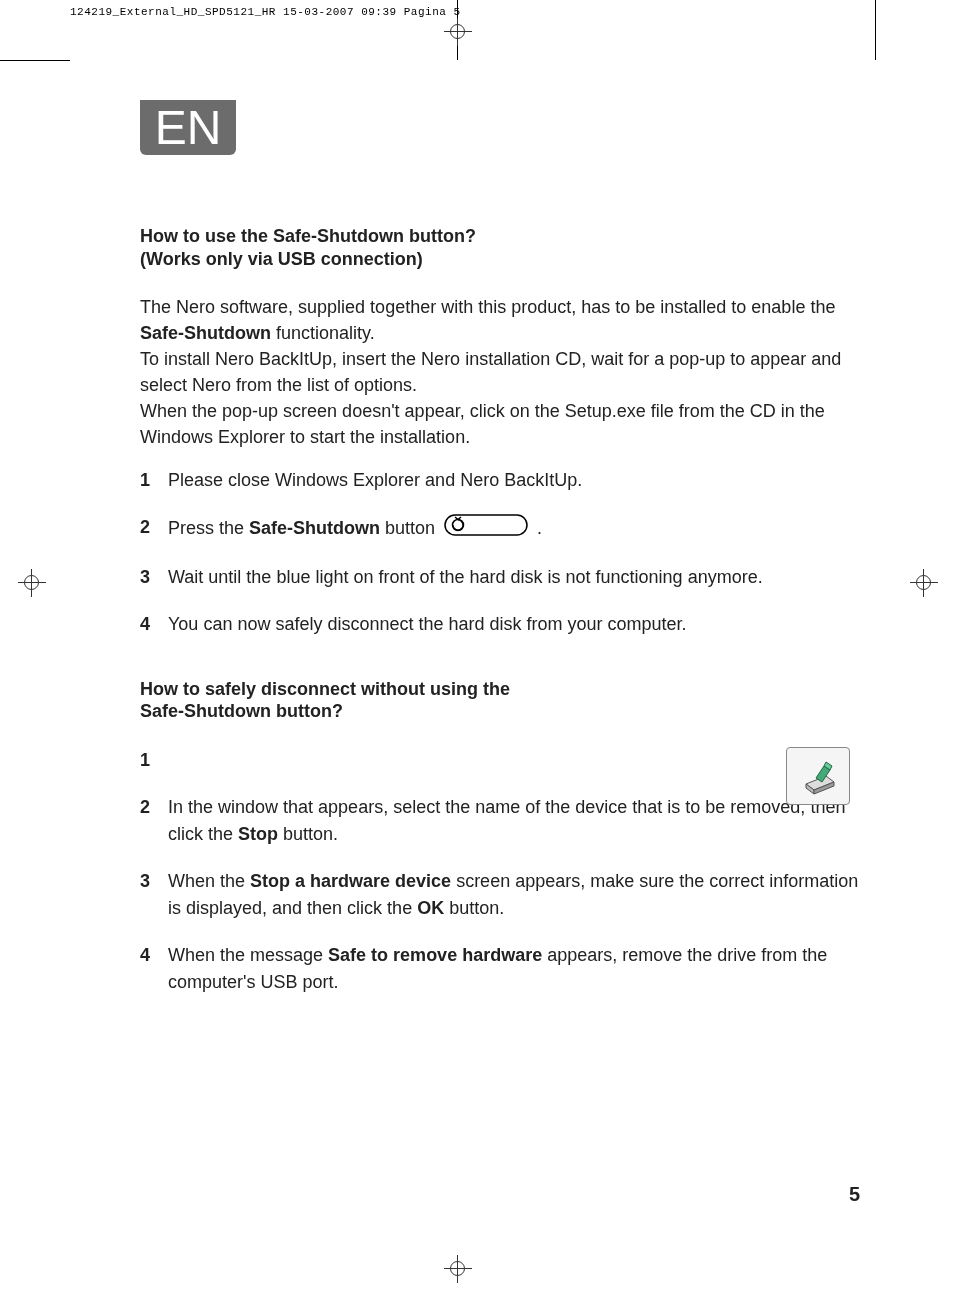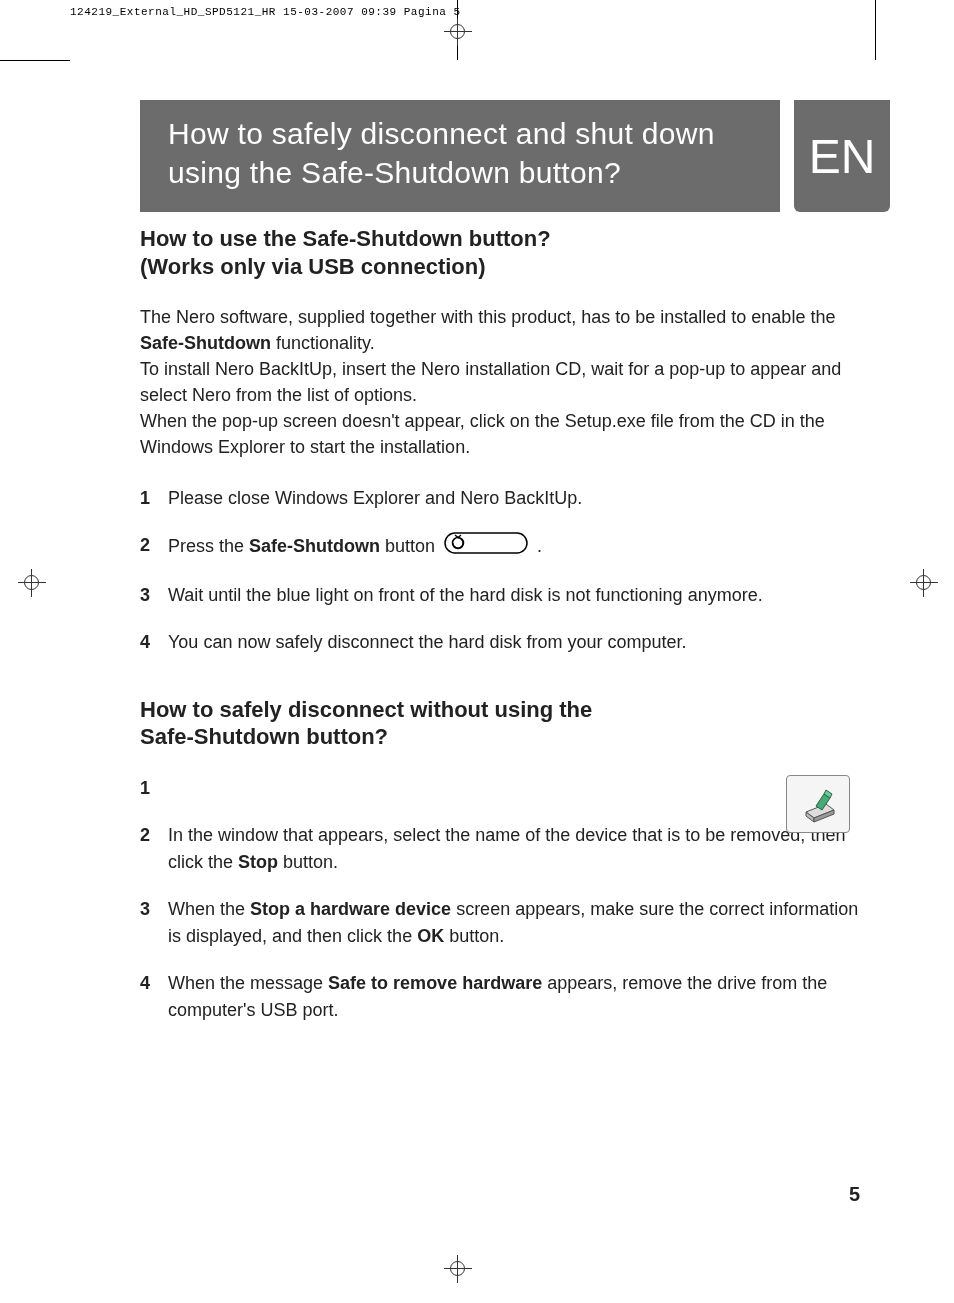--- a/index.html
+++ b/index.html
@@ -19,23 +19,23 @@
   .reg-left { top: 569px; left: 18px; }
   .reg-right { top: 569px; left: 910px; }
   .reg-bottom { top: 1255px; left: 444px; }
 
   .title-row { position: absolute; top: 40px; left: 70px; display: flex; gap: 14px; align-items: stretch; }
   .title-block { background: #6c6c6c; color: #fff; padding: 14px 20px 20px 28px; width: 640px; }
   .title-block .line { font-size: 30px; font-weight: 300; line-height: 1.3; letter-spacing: 0.3px; }
   .lang-badge { background: #6c6c6c; color: #fff; width: 96px; display: flex; align-items: center; justify-content: center; font-size: 48px; font-weight: 300; border-radius: 0 0 6px 6px; }
 
   .content { position: absolute; top: 165px; left: 70px; width: 720px; }
-  .h2 { font-size: 22px; font-weight: 700; line-height: 1.25; margin-bottom: 24px; margin-top: 0; }
+  .h2 { font-size: 18px; font-weight: 700; line-height: 1.25; margin-bottom: 24px; margin-top: 0; }
   .h2.second { margin-top: 40px; }
-  .para { font-size: 18px; line-height: 1.45; margin-bottom: 24px; }
+  .para { font-size: 18px; line-height: 1.45; margin-bottom: 16px; }
   .ol { list-style: none; padding: 0; margin: 0 0 12px 0; }
   .ol li { display: flex; gap: 14px; font-size: 18px; line-height: 1.5; margin-bottom: 20px; align-items: flex-start; }
   .ol li .num { font-weight: 700; min-width: 14px; }
   .ol li .txt { flex: 1; }
   .b { font-weight: 700; }
 
   .shutdown-btn-icon { display: inline-block; vertical-align: middle; margin: 0 4px; }
   .shutdown-btn-icon svg { width: 84px; height: 22px; }
 
   .hw-icon-box { position: absolute; right: 10px; top: 0; width: 64px; height: 58px; border: 1px solid #888; border-radius: 4px; display: flex; align-items: center; justify-content: center; background: #f5f5f5; }
@@ -61,24 +61,20 @@
 <div class="reg-mark reg-right">
     <span class="circ"></span>
   </div>
 <div class="reg-mark reg-bottom">
     <span class="circ"></span>
   </div>
 
 <div class="page">
 
   <div class="title-row">
-    <div class="title-block">
-      <div class="line">How to safely disconnect and shut down</div>
-      <div class="line">using the Safe-Shutdown button?</div>
-    </div>
     <div class="lang-badge">EN</div>
   </div>
 
   <div class="content">
 
     <div class="h2">
       <span>How to use the Safe-Shutdown button?</span><br>
       <span>(Works only via USB connection)</span>
     </div>
 

